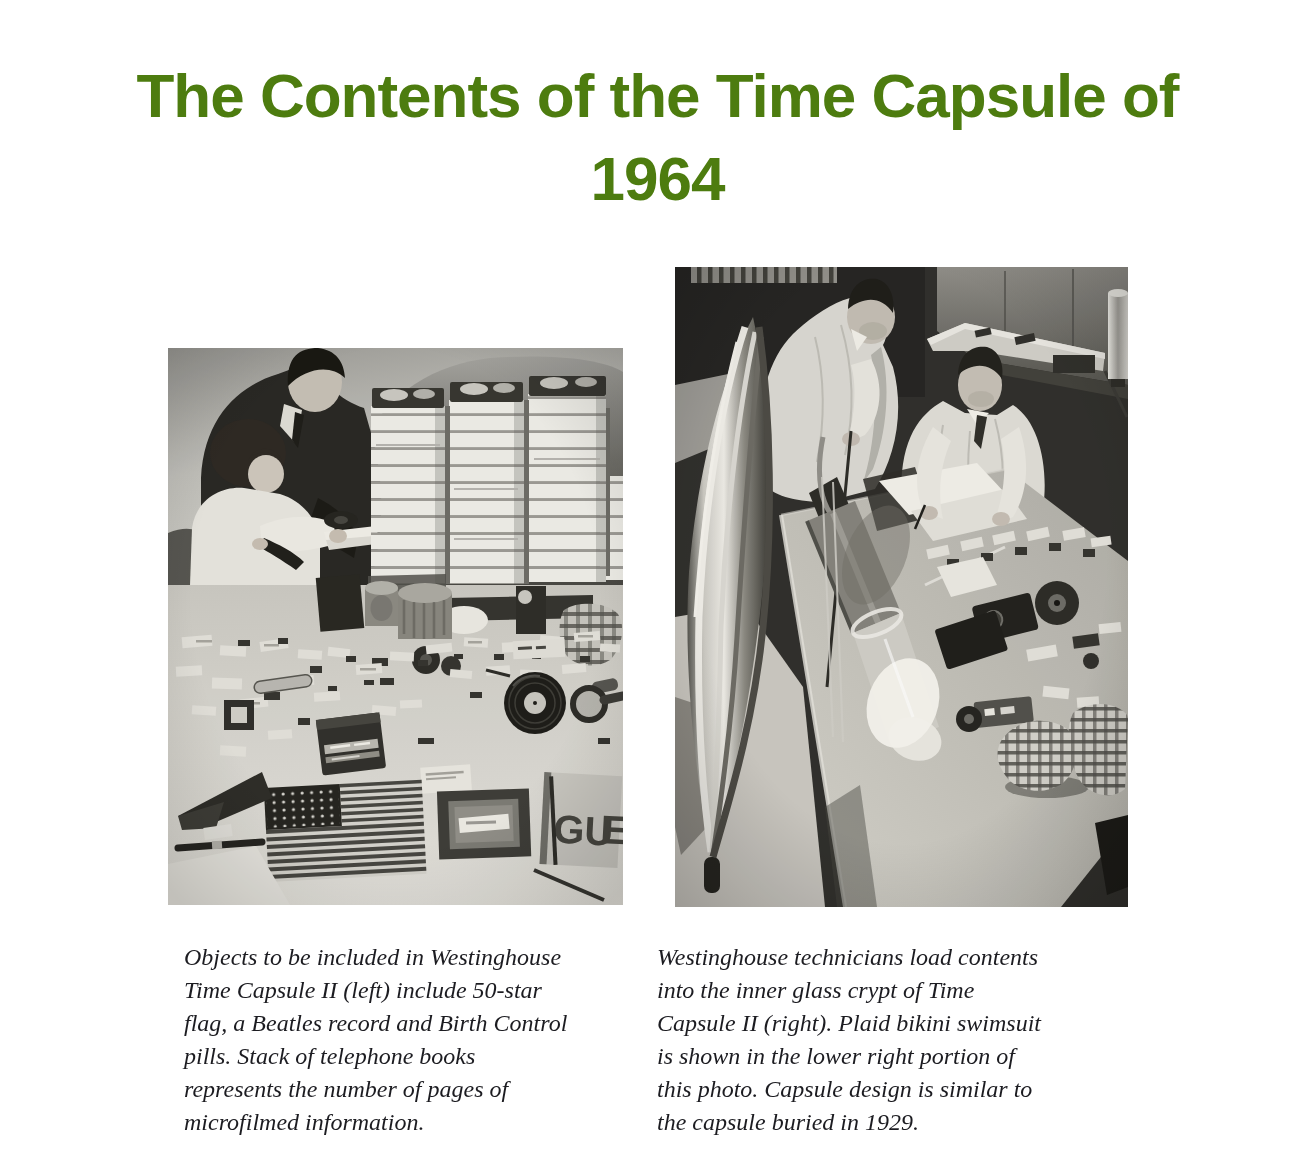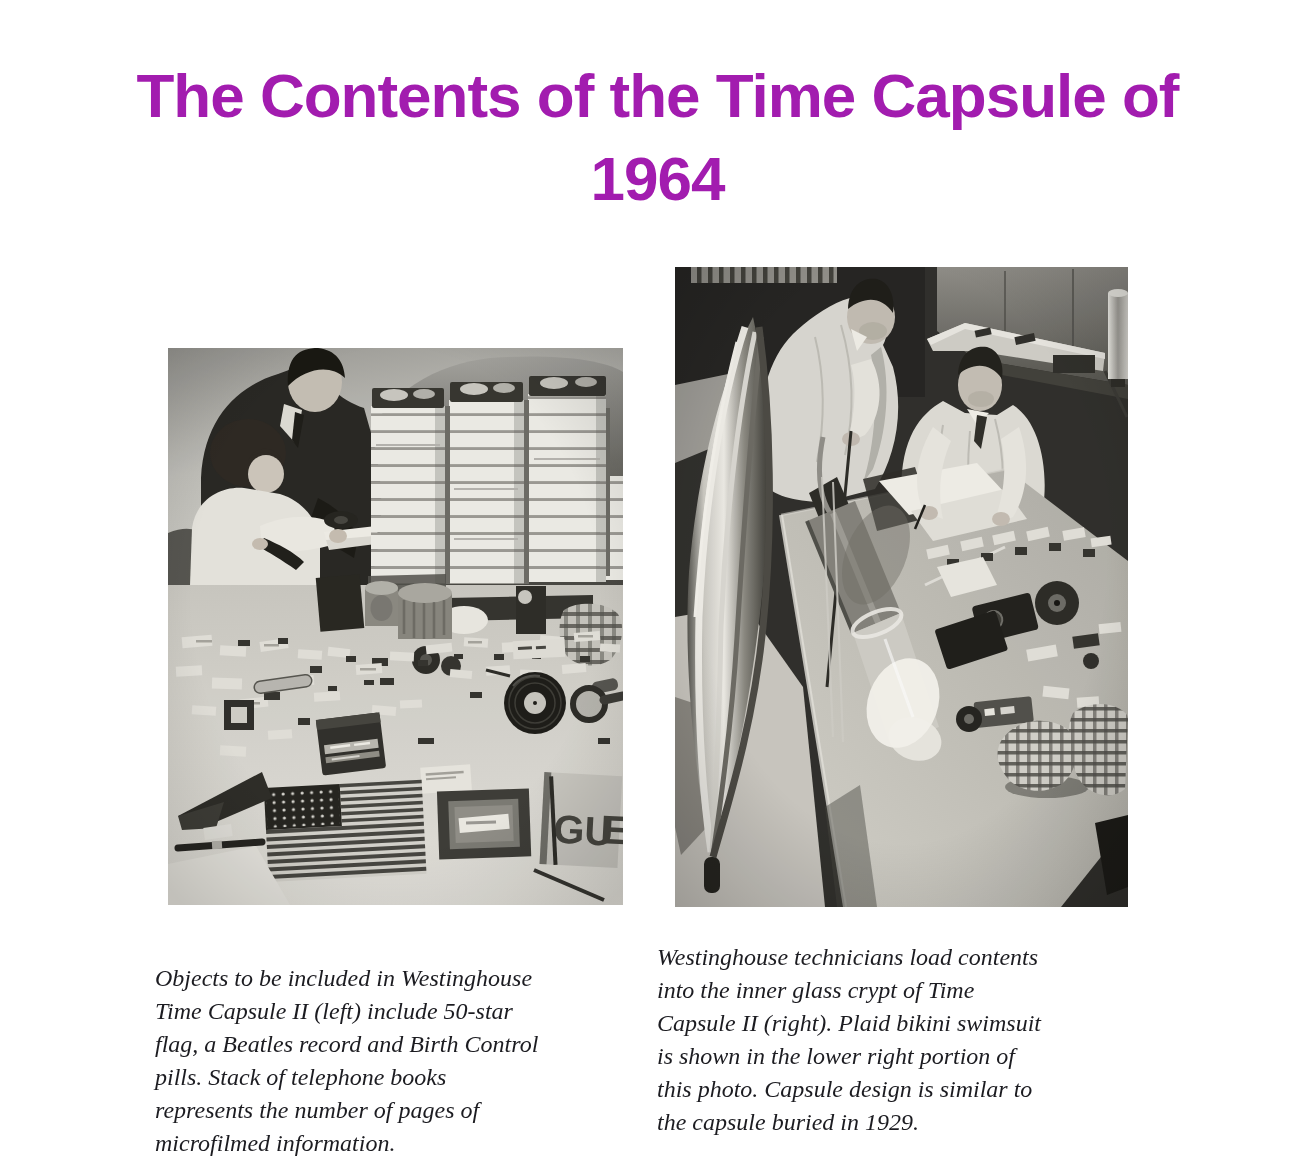--- a/index.html
+++ b/index.html
@@ -1,29 +1,29 @@
 <!DOCTYPE html>
 <html><head>
 <meta charset="utf-8">
 <style>
   html,body{margin:0;padding:0;background:#ffffff;}
   .page{position:relative;width:1315px;height:1161px;background:#ffffff;overflow:hidden;
         font-family:"Liberation Sans",sans-serif;}
   .title{position:absolute;left:0;top:12px;width:1315px;text-align:center;
          font-family:"Liberation Sans",sans-serif;font-weight:bold;
-         font-size:62px;line-height:83px;letter-spacing:-1px;color:#a21caf;
+         font-size:62px;line-height:83px;letter-spacing:-1px;color:#4d7c0f;
          white-space:pre-line;}
   .photo{position:absolute;overflow:hidden;}
   .photo svg{display:block;width:100%;height:100%;filter:blur(.45px) contrast(.97);}
   .photo-left{left:168px;top:348px;width:455px;height:557px;}
   .photo-right{left:675px;top:267px;width:453px;height:640px;}
   .caption{position:absolute;top:941px;width:492px;
            font-family:"Liberation Serif","DejaVu Serif",serif;font-style:italic;
            font-size:24px;line-height:33px;color:#1c1c21;white-space:pre-line;}
-  .caption-left{left:155px;margin-top:21px;}
+  .caption-left{left:184px;}
   .caption-right{left:657px;}
   .lc{fill:#e2e0d9;}
   .dk{fill:#33322d;}
   .fold{stroke:#b7b5ae;stroke-width:2;fill:none;opacity:.8;}
 </style>
 </head>
 <body>
 
 <div class="page">
 

